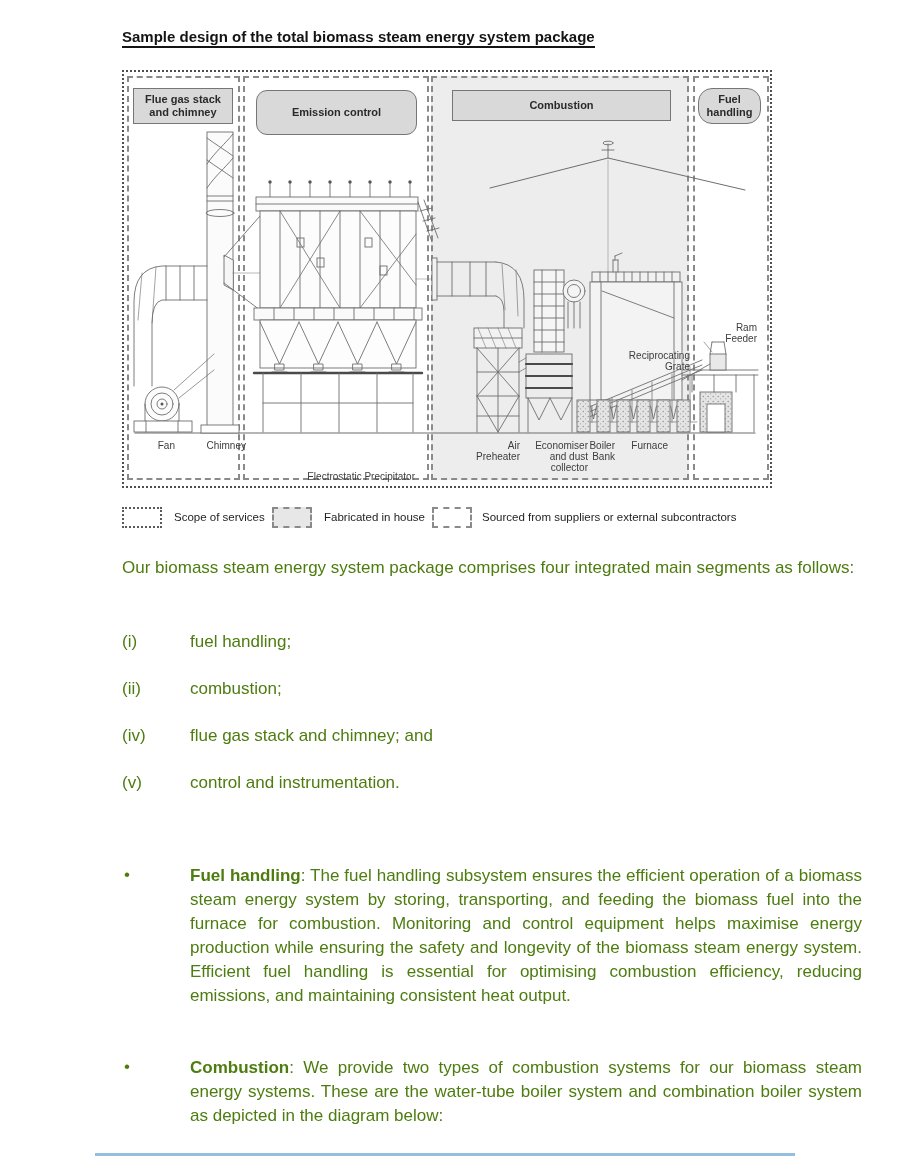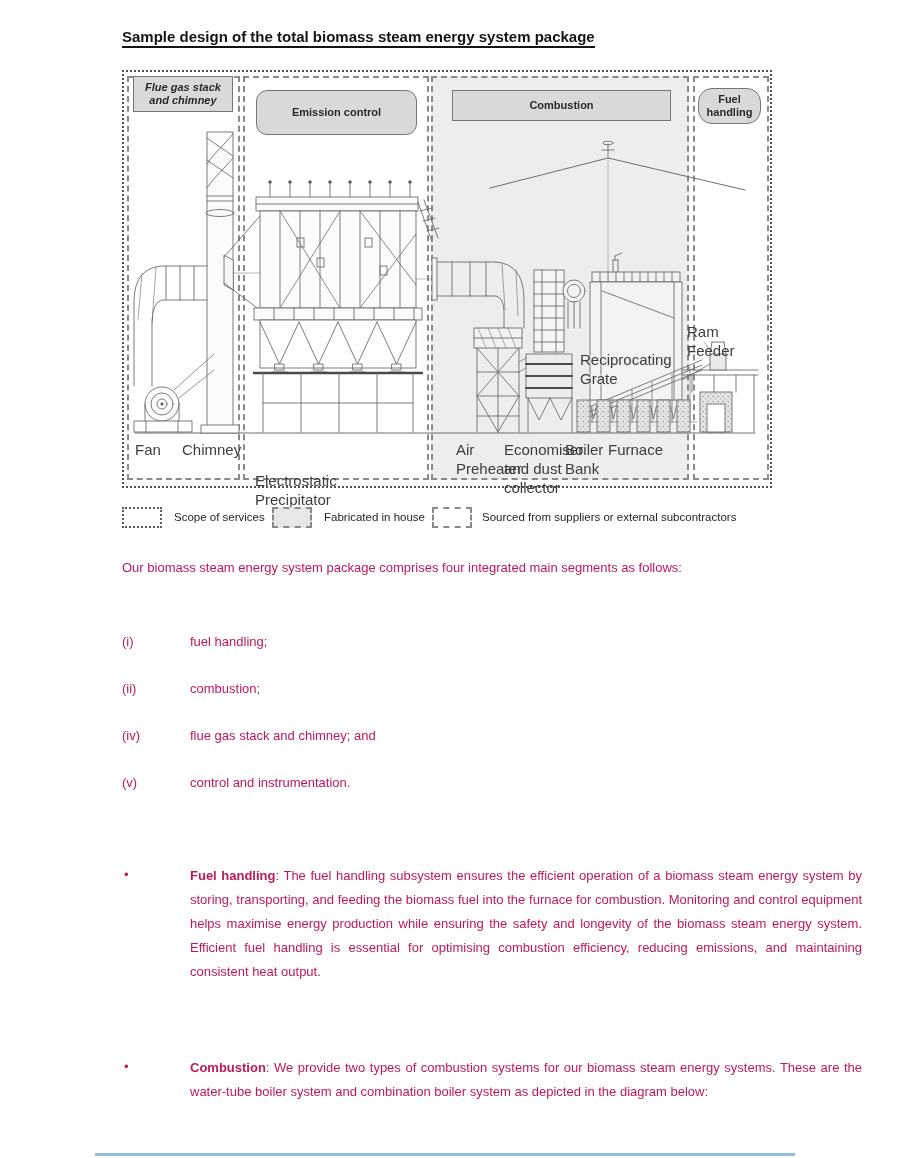--- a/index.html
+++ b/index.html
@@ -15,47 +15,47 @@
   .outer-dotted{position:absolute;left:0;top:0;right:0;bottom:0;border:2px dotted #4f4f4f;box-sizing:border-box;}
   .sec{position:absolute;top:6px;height:404px;border:2px dashed #8a8a8a;box-sizing:border-box;}
   .sec1{left:5px;width:113px;}
   .sec2{left:121px;width:186px;}
   .sec3{left:309px;width:258px;background:#ededed;}
   .sec4{left:571px;width:76px;}
   .art{position:absolute;left:0;top:0;width:650px;height:418px;}
   .hdr{position:absolute;background:#d9d9d9;border:1px solid #767676;box-sizing:border-box;
        display:flex;align-items:center;justify-content:center;text-align:center;
        font-weight:bold;font-size:11px;line-height:13.5px;color:#2a2a2a;white-space:pre-line;}
-  .hdr1{left:11px;top:6px;width:100px;height:36px;font-style:italic;}
+  .hdr1{left:11px;top:18px;width:100px;height:36px;}
   .hdr2{left:134px;top:20px;width:161px;height:45px;border-radius:11px;}
   .hdr3{left:330px;top:20px;width:219px;height:31px;}
   .hdr4{left:576px;top:18px;width:63px;height:36px;border-radius:14px;}
-  .dlabel{position:absolute;font-size:15px;line-height:19px;color:#3d3d3d;
-          text-align:left;white-space:pre-line;}
+  .dlabel{position:absolute;font-size:10px;line-height:11px;color:#3d3d3d;
+          text-align:right;white-space:pre-line;}
   .lab-fan{left:13px;top:370px;width:40px;}
   .lab-chimney{left:60px;top:370px;width:64px;}
   .lab-esp{left:133px;top:370px;width:160px;margin-top:31px;}
   .lab-airpre{left:334px;top:370px;width:64px;}
   .lab-econ{left:382px;top:370px;width:84px;}
   .lab-boiler{left:443px;top:370px;width:50px;}
   .lab-furnace{left:486px;top:370px;width:60px;}
   .lab-grate{left:458px;top:280px;width:110px;text-shadow:0 0 3px #ededed,0 0 3px #ededed;}
   .lab-ram{left:565px;top:252px;width:70px;}
 
   
   .legend{position:absolute;left:122px;top:505px;width:700px;height:30px;font-size:11.5px;color:#242424;}
   .lbox{position:absolute;top:2px;width:40px;height:21px;box-sizing:border-box;background:#fff;}
   .lbox1{left:0;border:2px dotted #5a5a5a;}
   .lbox2{left:150px;border:2px dashed #8a8a8a;background:#e7e7e7;}
   .lbox3{left:310px;border:2px dashed #8a8a8a;}
   .ltext{position:absolute;top:6px;}
   .lt1{left:52px;} .lt2{left:202px;} .lt3{left:360px;}
 
   
-  .textblock{position:absolute;left:122px;width:740px;font-size:13px;line-height:24px;color:#be185d;}
+  .textblock{position:absolute;left:122px;width:740px;font-size:17px;line-height:24px;color:#4d7c0f;}
   .intro{top:556px;text-align:justify;}
   .listwrap{top:630px;}
   .lrow{position:relative;margin-bottom:23px;}
   .lnum{position:absolute;left:0;top:0;}
   .ltxt{margin-left:68px;}
   .bullet1{top:864px;} .bullet2{top:1056px;}
   .bul{position:absolute;left:2px;top:-1px;}
   .btext{margin-left:68px;text-align:justify;}
   .btext b{font-weight:bold;}
   .bottom-rule{position:absolute;left:95px;top:1153px;width:700px;height:3px;background:#93bedd;}

